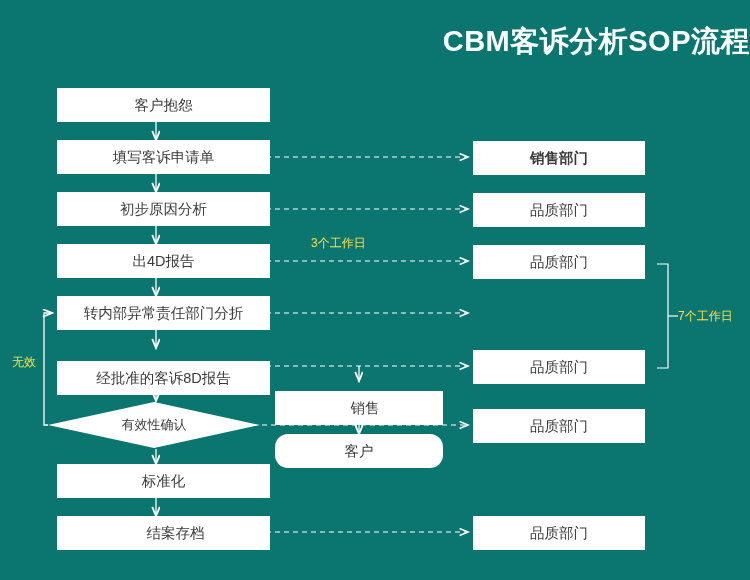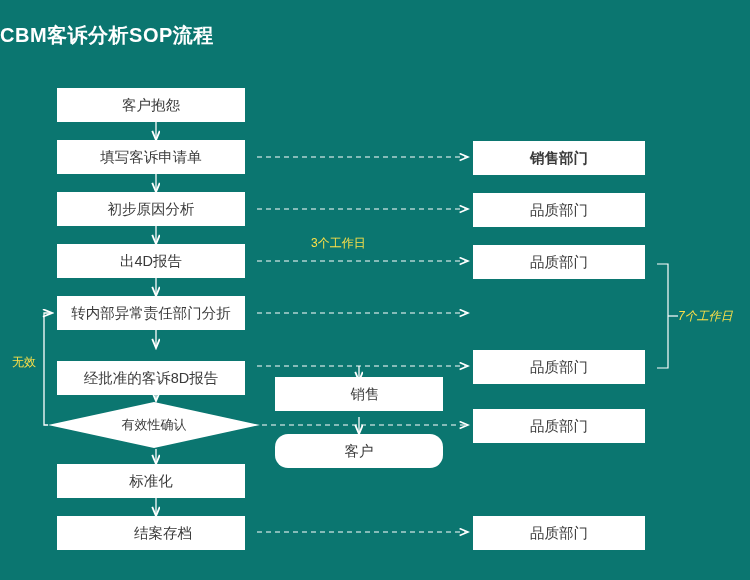--- a/index.html
+++ b/index.html
@@ -24,40 +24,40 @@
     left: 0;
     top: 0;
     width: 750px;
     height: 580px;
   }
   .title {
     position: absolute;
     left: 0;
     top: 22px;
     width: 750px;
-    text-align: left;
+    text-align: right;
     color: #ffffff;
-    font-size: 20px;
+    font-size: 29px;
     font-weight: bold;
     letter-spacing: 0.5px;
   }
   .node {
     position: absolute;
     background: #ffffff;
     color: #3a3a3a;
     display: flex;
     align-items: center;
     justify-content: center;
     font-size: 14.5px;
     box-sizing: border-box;
     line-height: 1;
   }
   .left-node {
     left: 57px;
-    width: 188px;
+    width: 213px;
     height: 34px;
   }
   .right-node {
     left: 473px;
     width: 172px;
     height: 34px;
   }
   .mid-node {
     left: 275px;
     width: 168px;
@@ -92,21 +92,20 @@
     left: 12px;
     top: 354px;
   }
   .lbl-3days {
     left: 311px;
     top: 235px;
   }
   .lbl-7days {
     left: 678px;
     top: 308px;
-    font-style: italic;
   }
 </style>
 </head>
 <body>
 
 <div id="canvas">
 
   <div class="title">CBM客诉分析SOP流程</div>
 
   <svg id="svg-layer" viewBox="0 0 750 580">
@@ -161,21 +160,21 @@
   <div class="node left-node" style="top:464px;">标准化</div>
   <div class="node left-node" style="top:516px;padding-left:24px;">结案存档</div>
 
   <div class="diamond-wrap">
     <svg width="212" height="46" viewBox="0 0 212 46">
       <polygon points="106,0 212,23 106,46 0,23" fill="#ffffff"></polygon>
     </svg>
     <div class="diamond-label">有效性确认</div>
   </div>
 
-  <div class="node mid-node" style="top:377px;padding-left:12px;">销售</div>
+  <div class="node mid-node" style="top:391px;padding-left:12px;">销售</div>
   <div class="node mid-node" style="top:434px;border-radius:13px;">客户</div>
 
   <div class="node right-node" style="top:141px;font-weight:bold;">销售部门</div>
   <div class="node right-node" style="top:193px;">品质部门</div>
   <div class="node right-node" style="top:245px;">品质部门</div>
   <div class="node right-node" style="top:350px;">品质部门</div>
   <div class="node right-node" style="top:409px;">品质部门</div>
   <div class="node right-node" style="top:516px;">品质部门</div>
 
   <div class="side-label lbl-invalid">无效</div>

